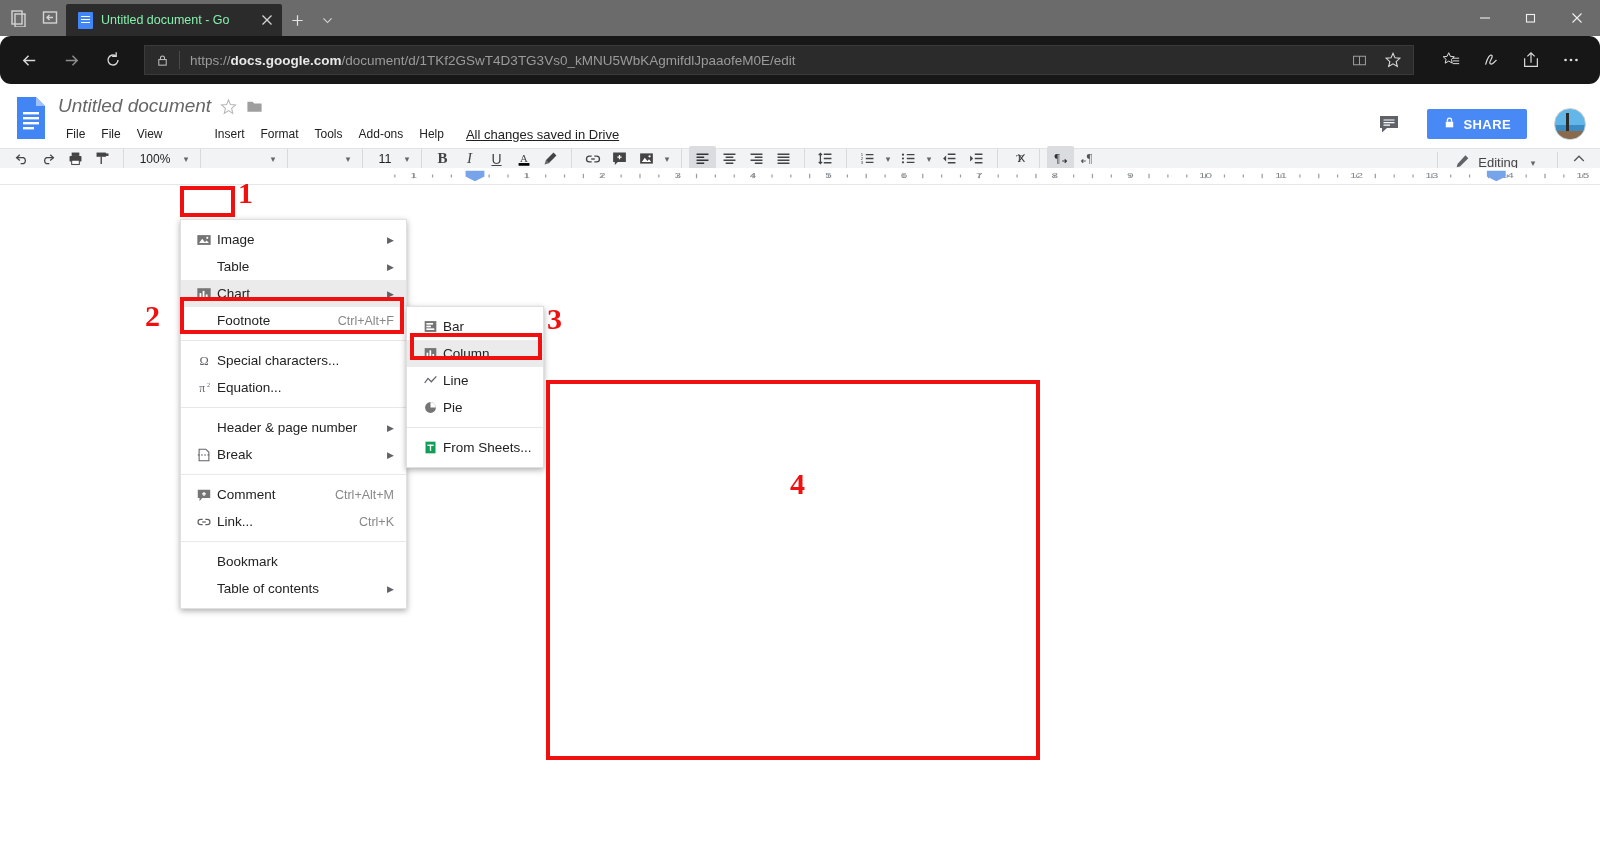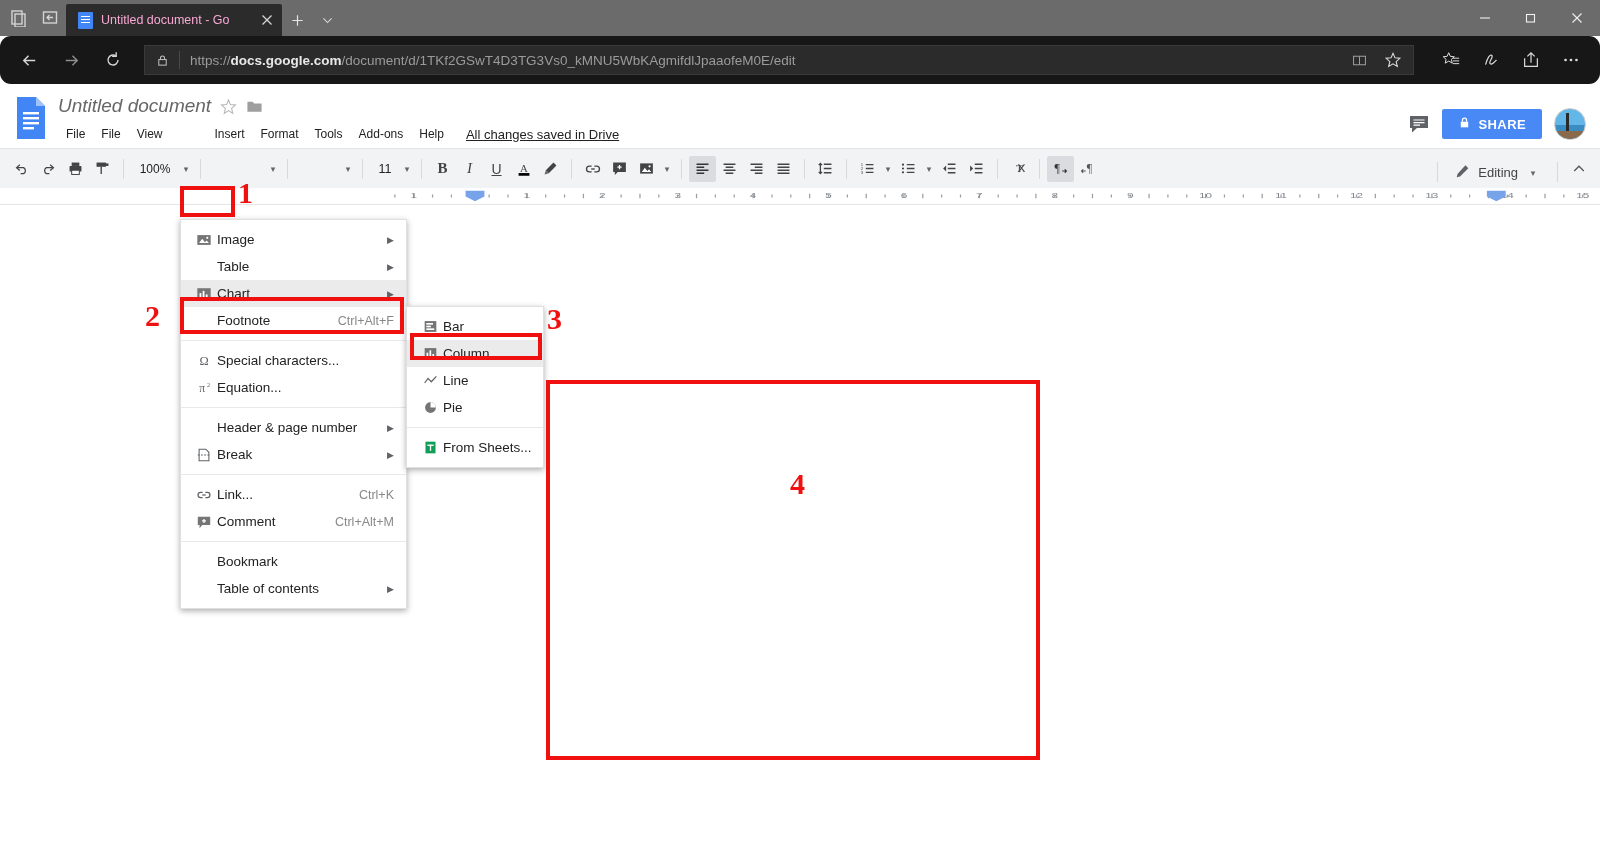--- a/index.html
+++ b/index.html
@@ -18,21 +18,21 @@
     display: flex; align-items: flex-end; position: relative;
   }
   .tb-left-icons {
     display: flex; align-items: center; height: 36px;
     padding: 0 6px 0 10px; gap: 14px;
   }
   .tb-icon { width: 18px; height: 18px; opacity: .92; }
   .tab {
     background: #2b2b2b; height: 32px; width: 216px;
     display: flex; align-items: center; gap: 8px;
-    padding: 0 8px 0 12px; color: #f9a8d4; font-size: 12.5px;
+    padding: 0 8px 0 12px; color: #86efac; font-size: 12.5px;
     border-top-left-radius: 2px; border-top-right-radius: 2px;
   }
   .tab-favicon {
     width: 15px; height: 17px; background: #4285f4; border-radius: 1px;
     flex: 0 0 15px; position: relative;
   }
   .tab-favicon::after {
     content: ""; position: absolute; left: 3px; top: 4px;
     width: 9px; height: 9px;
     background: repeating-linear-gradient(#fff 0 1.5px, transparent 1.5px 3px);
@@ -86,21 +86,21 @@
   .menubar { display: flex; align-items: center; gap: 0; margin-top: 3px; position: relative; }
   .menu-item {
     font-size: 12px; color: #222; padding: 4px 8px; cursor: default;
     white-space: nowrap;
   }
   .menu-item.active-box { position: relative; margin-left: 36px; }
   .save-status {
     font-size: 13px; color: #222; text-decoration: underline;
     margin-left: 14px; white-space: nowrap;
   }
-  .docs-headright { display: flex; align-items: center; gap: 12px; padding-top: 16px; }
+  .docs-headright { display: flex; align-items: center; gap: 27px; padding-top: 16px; }
   .comment-ico { width: 22px; height: 22px; }
   .share-btn {
     background: #4989f5; color: #fff; height: 30px; border-radius: 2px;
     display: flex; align-items: center; gap: 7px; padding: 0 16px;
     font-size: 13px; font-weight: 600; letter-spacing: .4px;
   }
   .avatar {
     width: 32px; height: 32px; border-radius: 50%; overflow: hidden;
     background: linear-gradient(#62b6e8 0 55%, #3c8cc4 55% 100%);
     position: relative; border: 1px solid #ccc;
@@ -109,21 +109,21 @@
     content: ""; position: absolute; left: 11px; top: 4px;
     width: 3px; height: 20px; background: #2a2a2a;
   }
   .avatar::after {
     content: ""; position: absolute; left: 2px; bottom: 0;
     width: 28px; height: 8px; background: #8a6a4a;
   }
 
   
   .toolbar {
-    height: 40px; background: #f1f3f4; display: flex; align-items: center;
+    height: 20px; background: #f1f3f4; display: flex; align-items: center;
     padding: 0 8px; gap: 0; border-top: 1px solid #e3e3e3;
   }
   .tb-sep { width: 1px; height: 20px; background: #d7dada; margin: 0 7px; }
   .tb-b {
     min-width: 27px; height: 26px; display: flex; align-items: center;
     justify-content: center; color: #444; font-size: 13px; border-radius: 2px;
   }
   .tb-b.sel { background: #dadce0; }
   .tb-zoom { min-width: 48px; font-size: 12px; color: #222; justify-content: center; }
   .tb-caret { width: 14px; color: #666; font-size: 9px; display: flex; align-items: center; justify-content: center; }
@@ -689,37 +689,37 @@
               <path d="M2 9 H16" stroke="#5f6368" stroke-width="1.2" stroke-dasharray="2 1.6"></path>
             </svg>
         </span>
         <span class="mi-label">Break</span>
         <span class="mi-arrow">▶</span>
       </div>
       <div class="mi-div"></div>
       <div class="mi">
         <span class="mi-ico">
           <svg viewBox="0 0 18 18" width="16" height="16">
+              <path d="M2 3 H16 V12.5 H7 L4 16 V12.5 H2 Z" fill="#757575"></path>
+              <path d="M9 5.5 V10 M6.8 7.8 H11.2" stroke="#fff" stroke-width="1.4"></path>
+            </svg>
+        </span>
+        <span class="mi-label">Comment</span>
+        <span class="mi-short">Ctrl+Alt+M</span>
+      </div>
+      <div class="mi">
+        <span class="mi-ico">
+          <svg viewBox="0 0 18 18" width="16" height="16">
               <path d="M7 9 H11" stroke="#5f6368" stroke-width="1.4"></path>
               <path d="M7.5 6 H5.3 A3 3 0 0 0 5.3 12 H7.5" stroke="#5f6368" stroke-width="1.4" fill="none"></path>
               <path d="M10.5 6 H12.7 A3 3 0 0 1 12.7 12 H10.5" stroke="#5f6368" stroke-width="1.4" fill="none"></path>
             </svg>
         </span>
         <span class="mi-label">Link...</span>
         <span class="mi-short">Ctrl+K</span>
-      </div>
-      <div class="mi">
-        <span class="mi-ico">
-          <svg viewBox="0 0 18 18" width="16" height="16">
-              <path d="M2 3 H16 V12.5 H7 L4 16 V12.5 H2 Z" fill="#757575"></path>
-              <path d="M9 5.5 V10 M6.8 7.8 H11.2" stroke="#fff" stroke-width="1.4"></path>
-            </svg>
-        </span>
-        <span class="mi-label">Comment</span>
-        <span class="mi-short">Ctrl+Alt+M</span>
       </div>
       <div class="mi-div"></div>
       <div class="mi">
         <span class="mi-ico"></span>
         <span class="mi-label">Bookmark</span>
       </div>
       <div class="mi">
         <span class="mi-ico"></span>
         <span class="mi-label">Table of contents</span>
         <span class="mi-arrow">▶</span>

